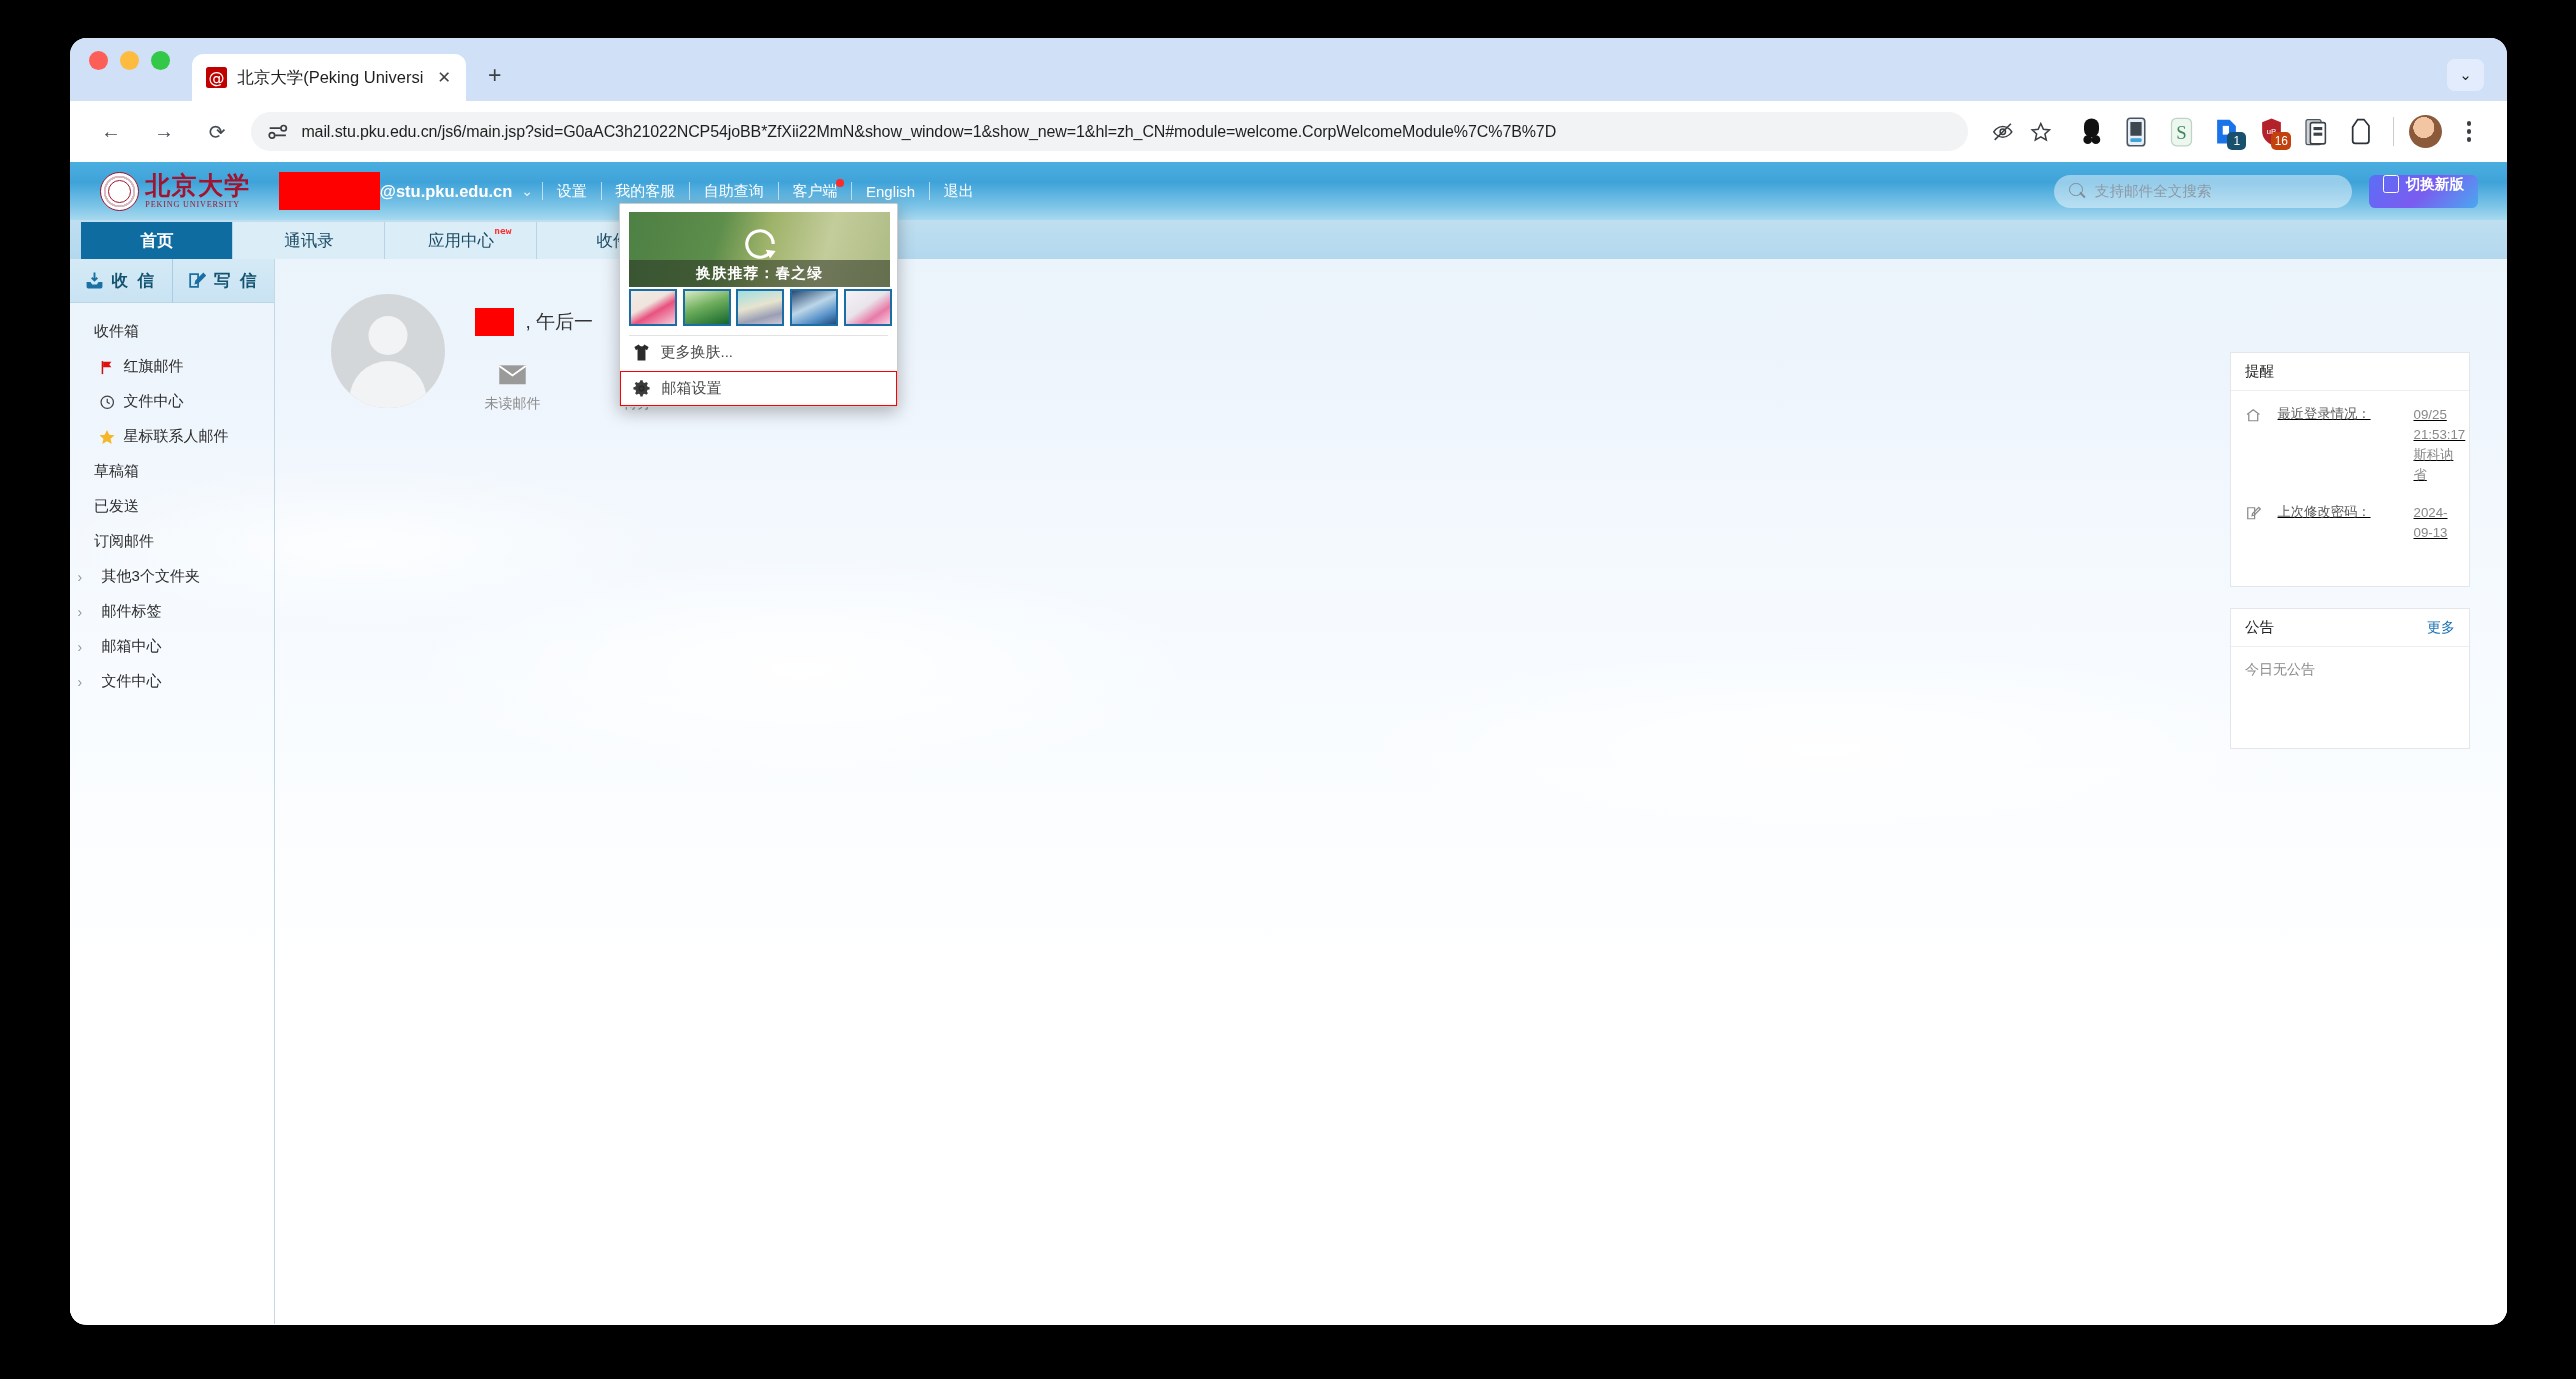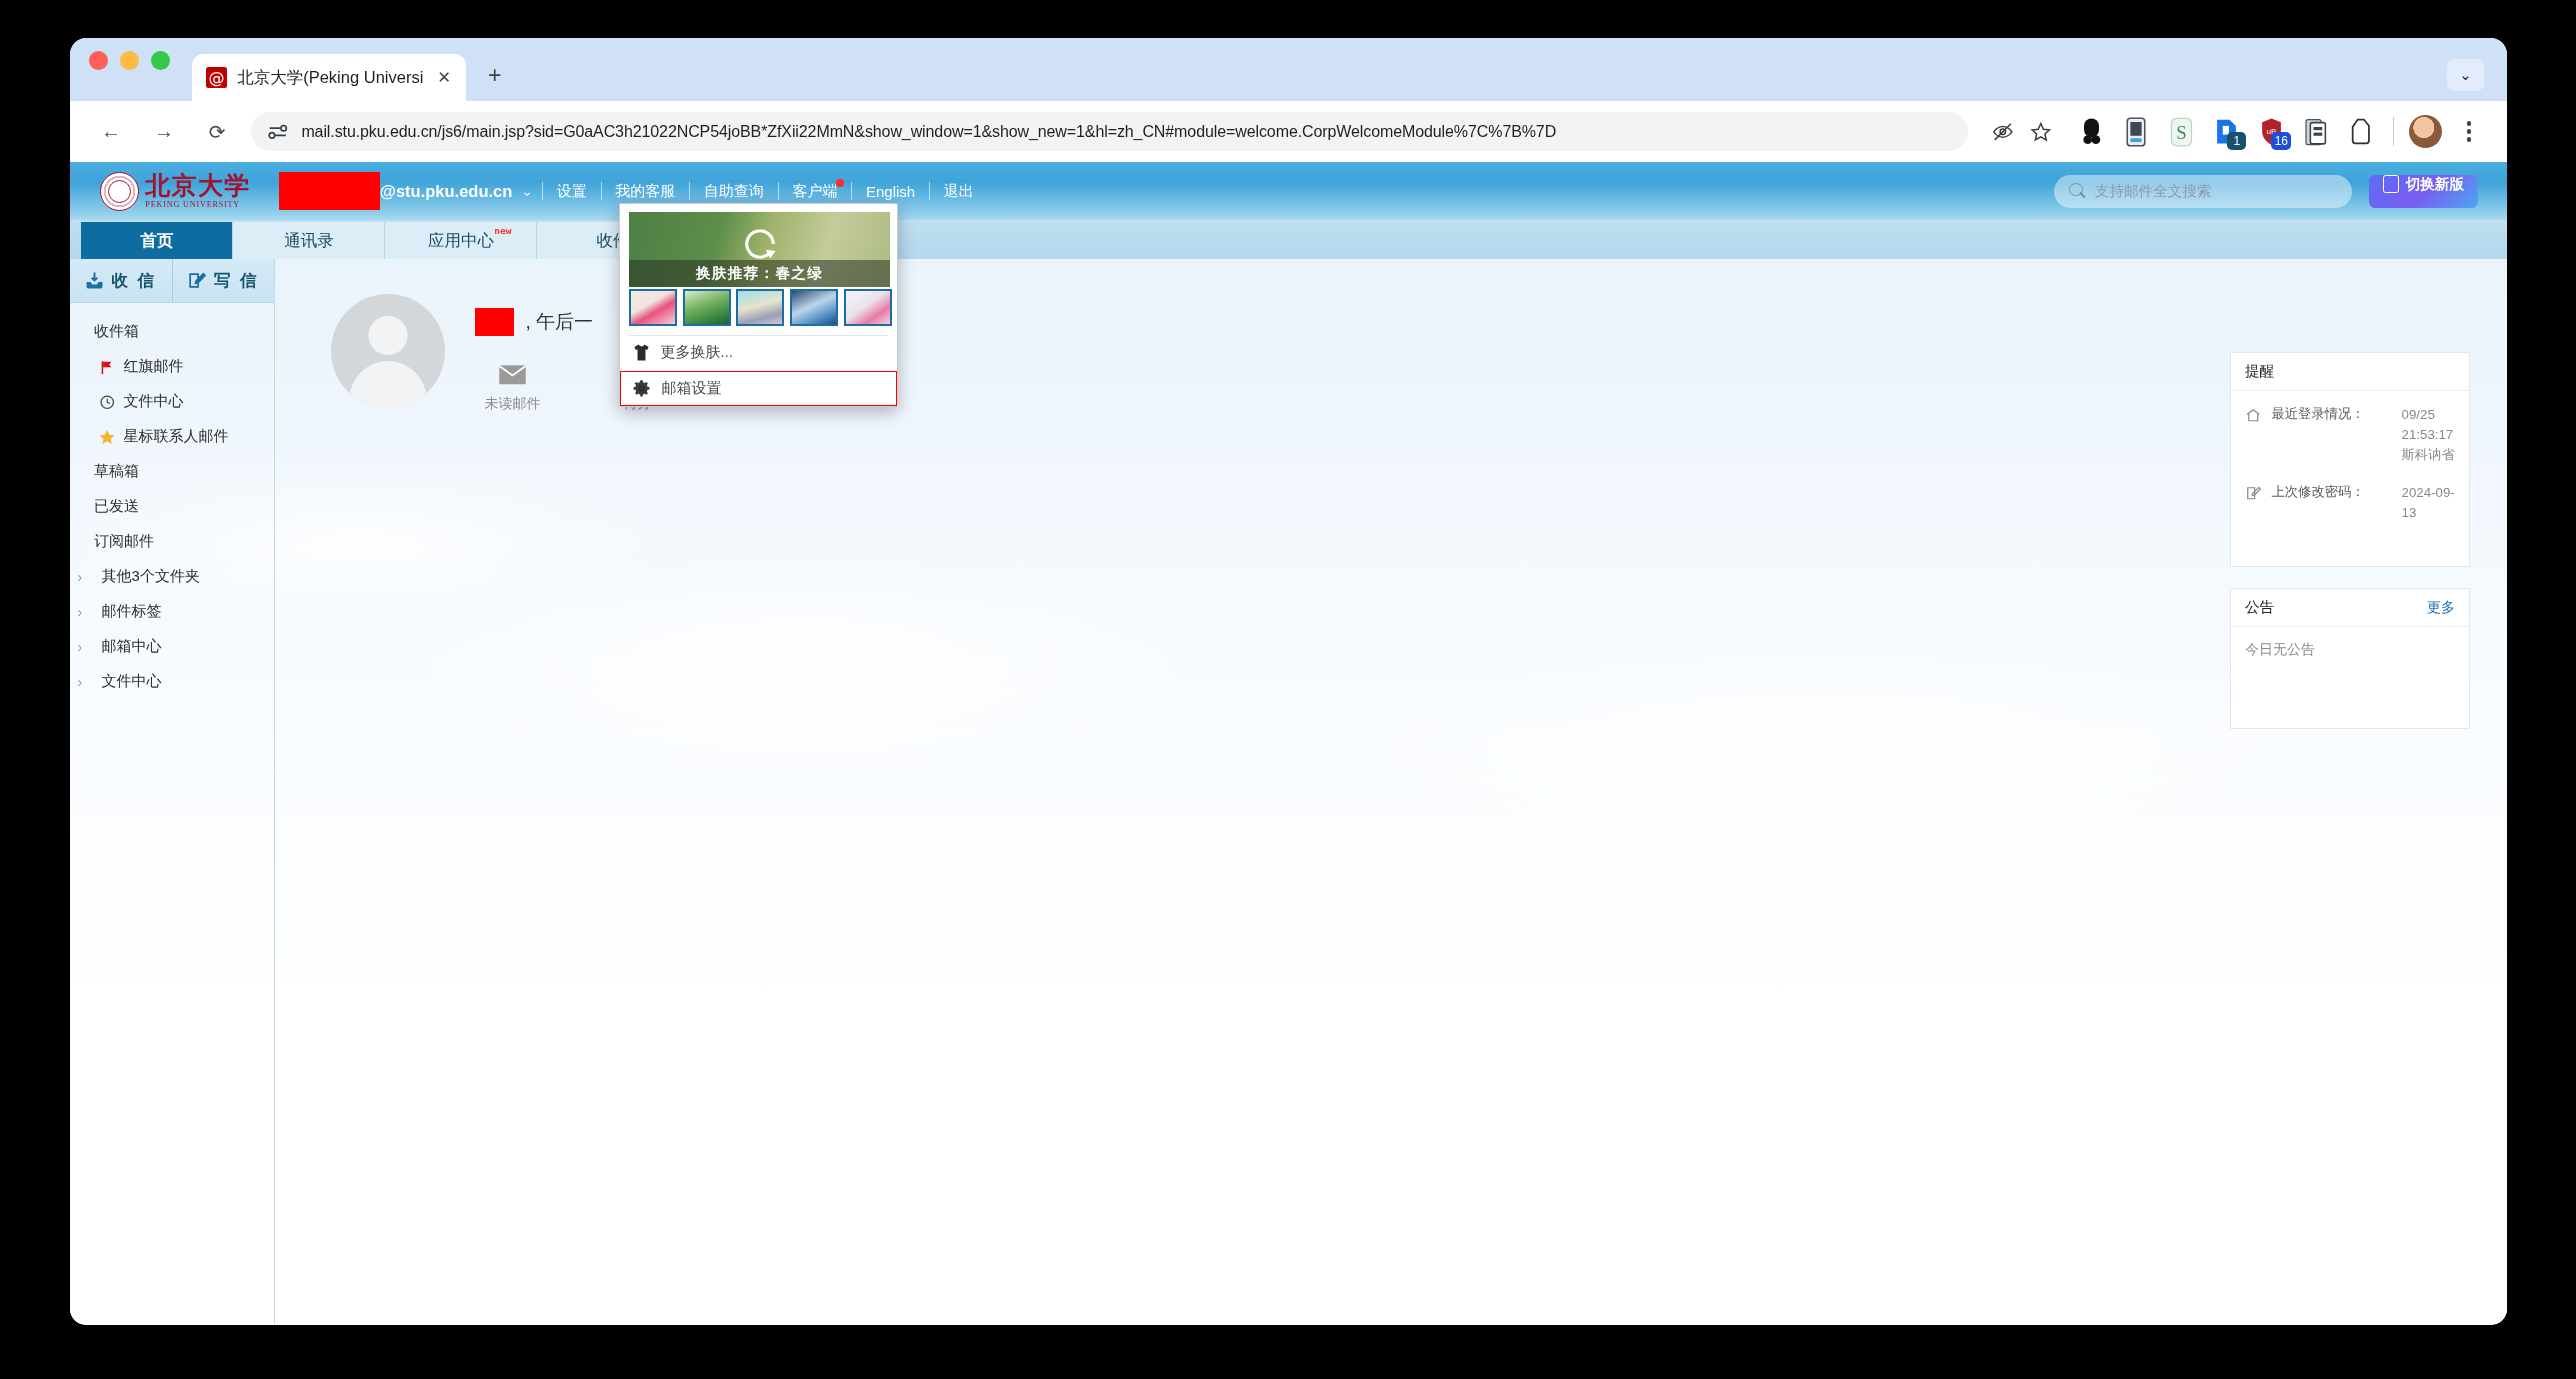--- a/index.html
+++ b/index.html
@@ -351,21 +351,21 @@
   }
   .rail-head {
     height: 38px;
     display: flex; align-items: center; justify-content: space-between;
     padding: 0 14px;
     border-bottom: 0.6px solid #eceef1;
   }
   .rail-title { font-size: 14.6px; color: #222; }
   .rail-more { font-size: 14px; color: #1a6fb5; }
   .rail-body { padding: 14px 14px 25px 14px; }
-  .rail-row { display: flex; align-items: flex-start; gap: 10px; margin-bottom: 18px; }
+  .rail-row { display: flex; align-items: flex-start; gap: 16px; margin-bottom: 18px; text-decoration: underline; }
   .rail-row-icon { width: 16.5px; height: 16.5px; flex: none; margin-top: 1.9px; }
   .rail-row-label { font-size: 13.3px; color: #5a5a5a; width: 120px; flex: none; white-space: nowrap; }
   .rail-row-value { font-size: 13.3px; color: #888; line-height: 1.5; }
   #announcement-empty { font-size: 14px; color: #8a8a8a; }
   #rail-card-announcement .rail-body { min-height: 101px; }
 
   
   #skin-dropdown {
     position: absolute;
     left: 549px; top: 41px;
@@ -501,21 +501,21 @@
             <path d="M5 4h20l10 10v28H5z" fill="#1a73e8"></path>
             <rect x="14" y="14" width="10" height="14" fill="#fff"></rect>
           </svg>
         <span class="ext-badge" style="background:#19506e">1</span>
       </div>
       <div class="ext-icon">
         <svg width="25" height="29" viewBox="0 0 40 46">
             <path d="M20 2l15 6v14c0 11-7 18-15 22-8-4-15-11-15-22V8z" fill="#b3222a"></path>
             <text x="20" y="27" font-size="13" fill="#fff" text-anchor="middle" font-family="Liberation Sans, sans-serif">uB</text>
           </svg>
-        <span class="ext-badge" style="background:#1d4ed8">16</span>
+        <span class="ext-badge" style="background:#c2410c">16</span>
       </div>
       <div class="ext-icon">
         <svg width="24" height="30" viewBox="0 0 38 48">
             <rect x="3" y="4" width="24" height="40" rx="3" fill="#cfd4d9" stroke="#4a5560" stroke-width="2"></rect>
             <rect x="10" y="9" width="24" height="34" rx="3" fill="#fff" stroke="#3b4349" stroke-width="2.5"></rect>
             <rect x="15" y="16" width="14" height="5" fill="#3b4349"></rect>
             <rect x="15" y="25" width="14" height="5" fill="#3b4349"></rect>
           </svg>
       </div>
       <div class="ext-icon">

